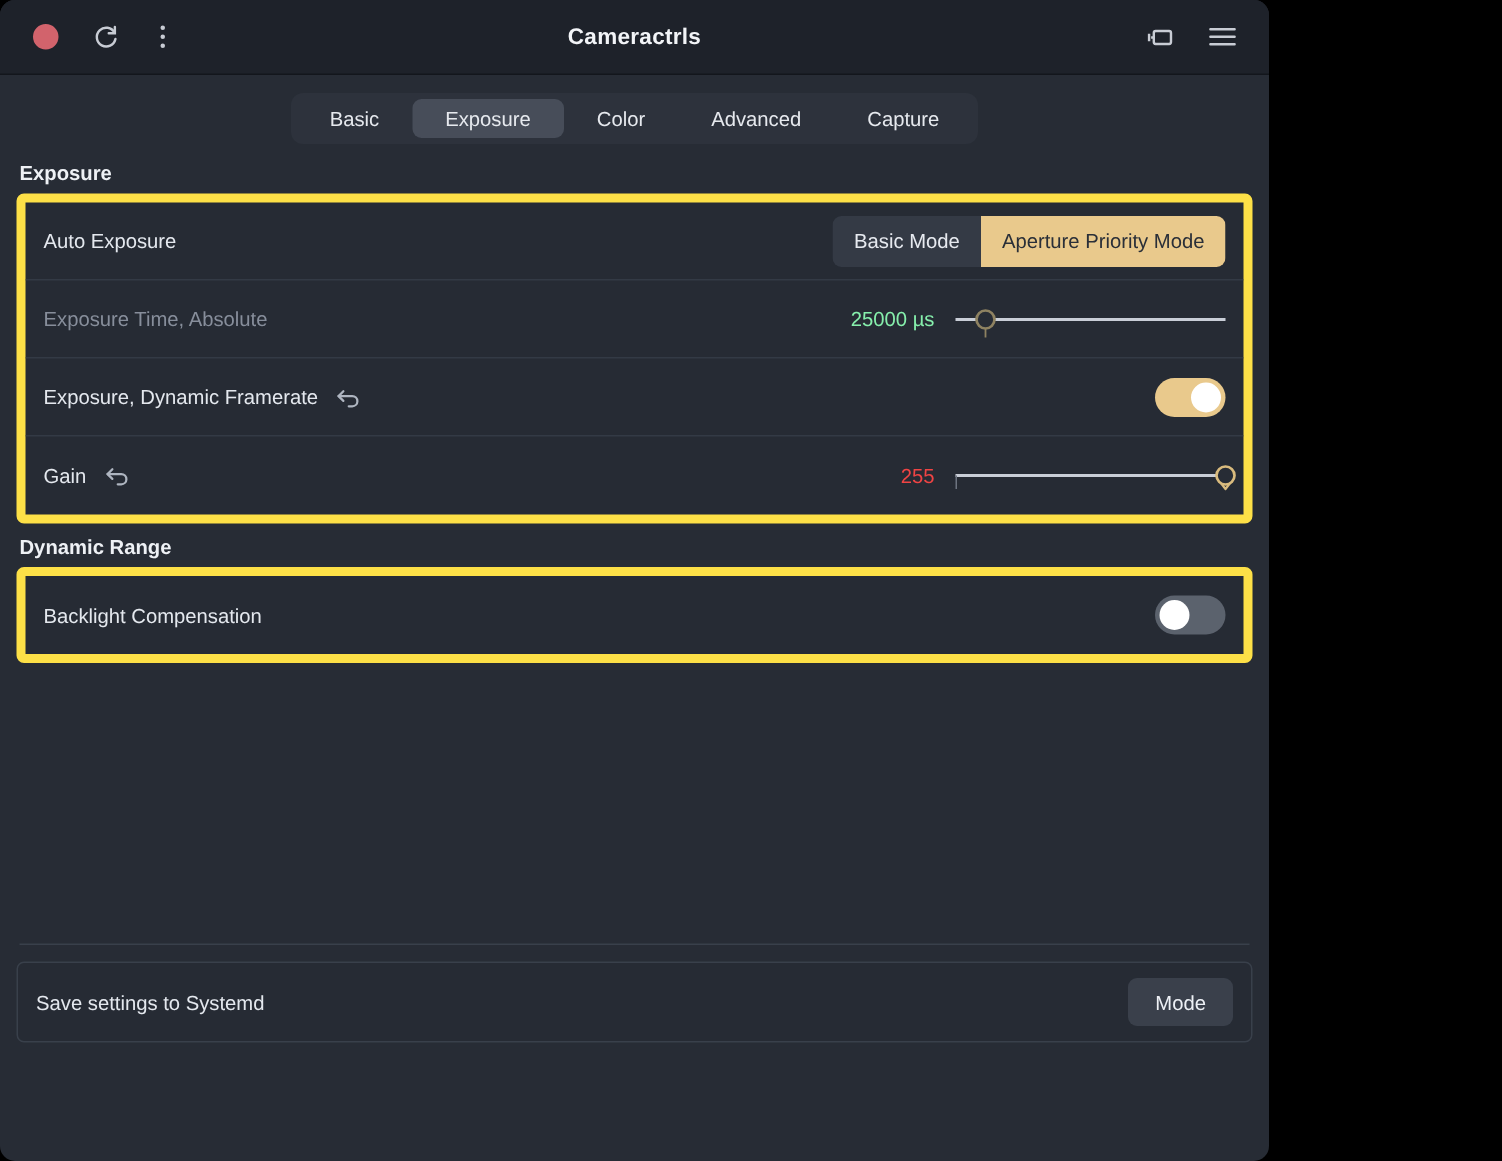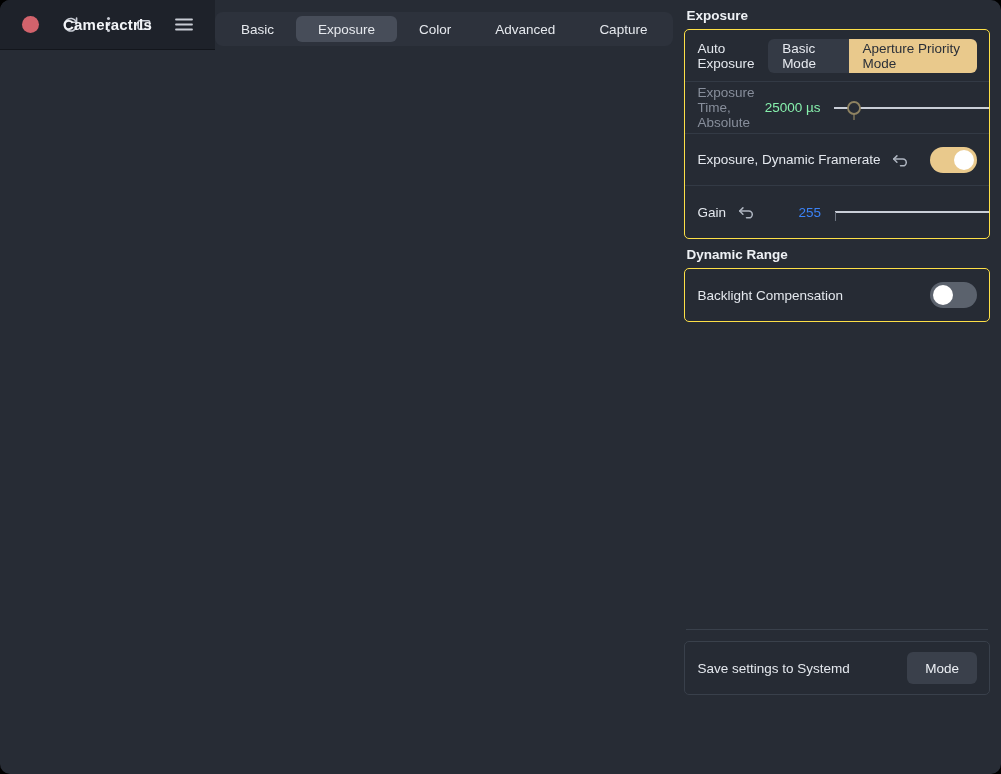--- a/index.html
+++ b/index.html
@@ -4,25 +4,25 @@
 <style>
   * { box-sizing: border-box; margin: 0; padding: 0; }
   html, body {
     width: 1001px; height: 774px;
     background: #000000;
     font-family: "Liberation Sans", sans-serif;
     overflow: hidden;
   }
   .window {
     position: absolute; left: 0; top: 0;
-    width: 1001px; height: 774px;
+    width: 846px; height: 774px;
     background: #272c35;
     border-radius: 10px;
     overflow: hidden;
-    display: flex; flex-direction: row;
+    display: flex; flex-direction: column;
   }
 
   
   .titlebar {
     height: 50px; flex: 0 0 50px;
     background: #1e222a;
     border-bottom: 1px solid #13161c;
     display: flex; align-items: center;
     position: relative;
     padding: 0 14px;
@@ -77,21 +77,21 @@
     flex: 1 1 auto;
     padding: 0 11px;
     display: flex; flex-direction: column;
     overflow: hidden;
   }
   .section-title {
     color: #eef1f5; font-size: 13.5px; font-weight: bold;
     padding: 8px 2px 6px 2px;
   }
   .card {
-    border: 1px solid #fde047;
+    border: 6px solid #fde047;
     border-radius: 5px;
     background: #262b34;
     overflow: hidden;
   }
   .row {
     height: 52px;
     display: flex; align-items: center;
     padding: 0 12px;
     border-bottom: 1px solid #333a45;
   }
@@ -113,21 +113,21 @@
   .seg {
     display: flex; align-items: center; justify-content: center;
     padding: 0 14px; font-size: 13.5px;
     background: #343a45; color: #e7eaf0;
   }
   .seg.on { background: #e9c98c; color: #2a2f38; }
 
   
   .slider-block { display: flex; align-items: center; gap: 14px; }
   .slider-val {
-    font-size: 13.5px; color: #3b82f6;
+    font-size: 13.5px; color: #ef4444;
     min-width: 66px; text-align: right;
   }
   .slider-val.dim { color: #86efac; }
   .slider {
     position: relative; width: 180px; height: 26px;
     display: flex; align-items: center;
   }
   .track {
     position: absolute; left: 0; right: 0; top: 50%;
     height: 2px; margin-top: -1px;

